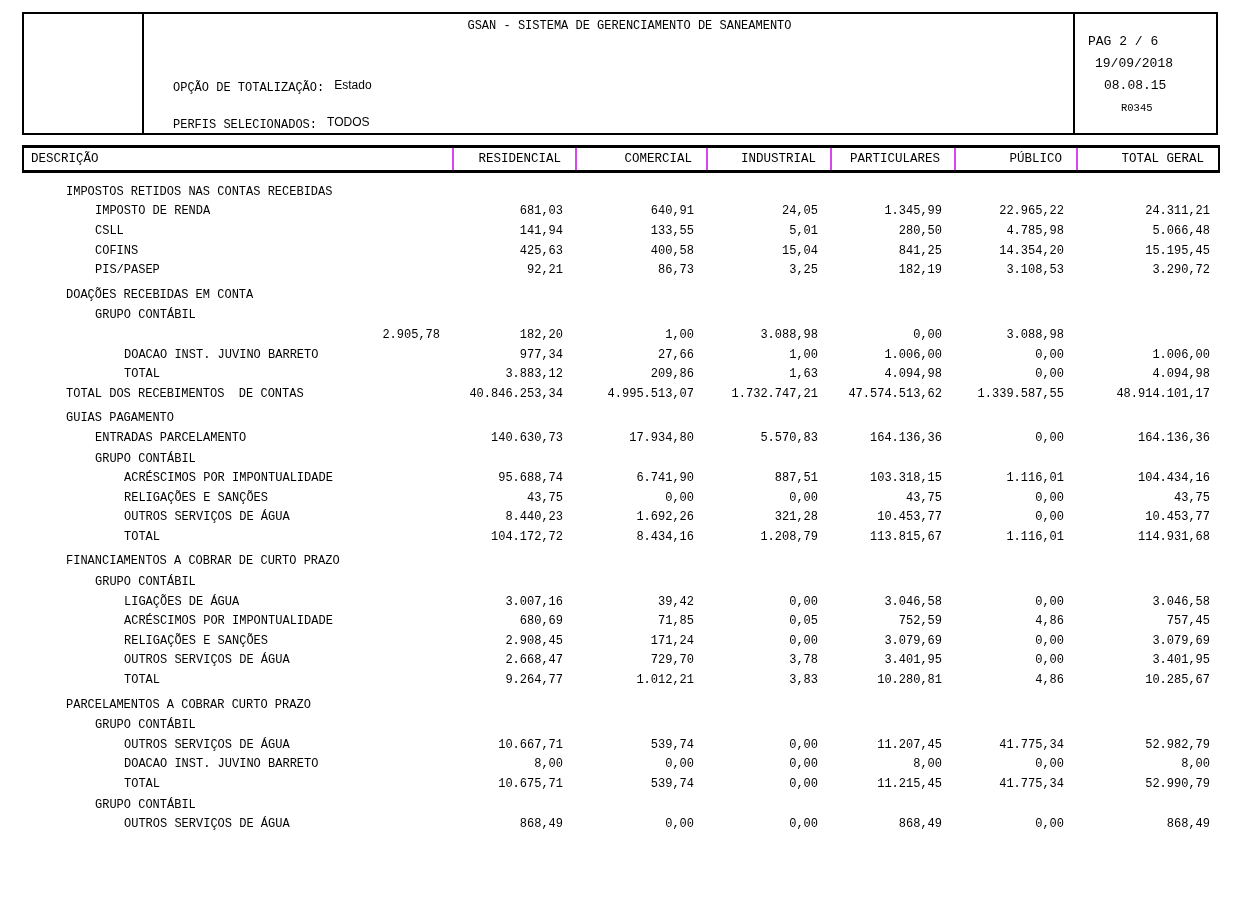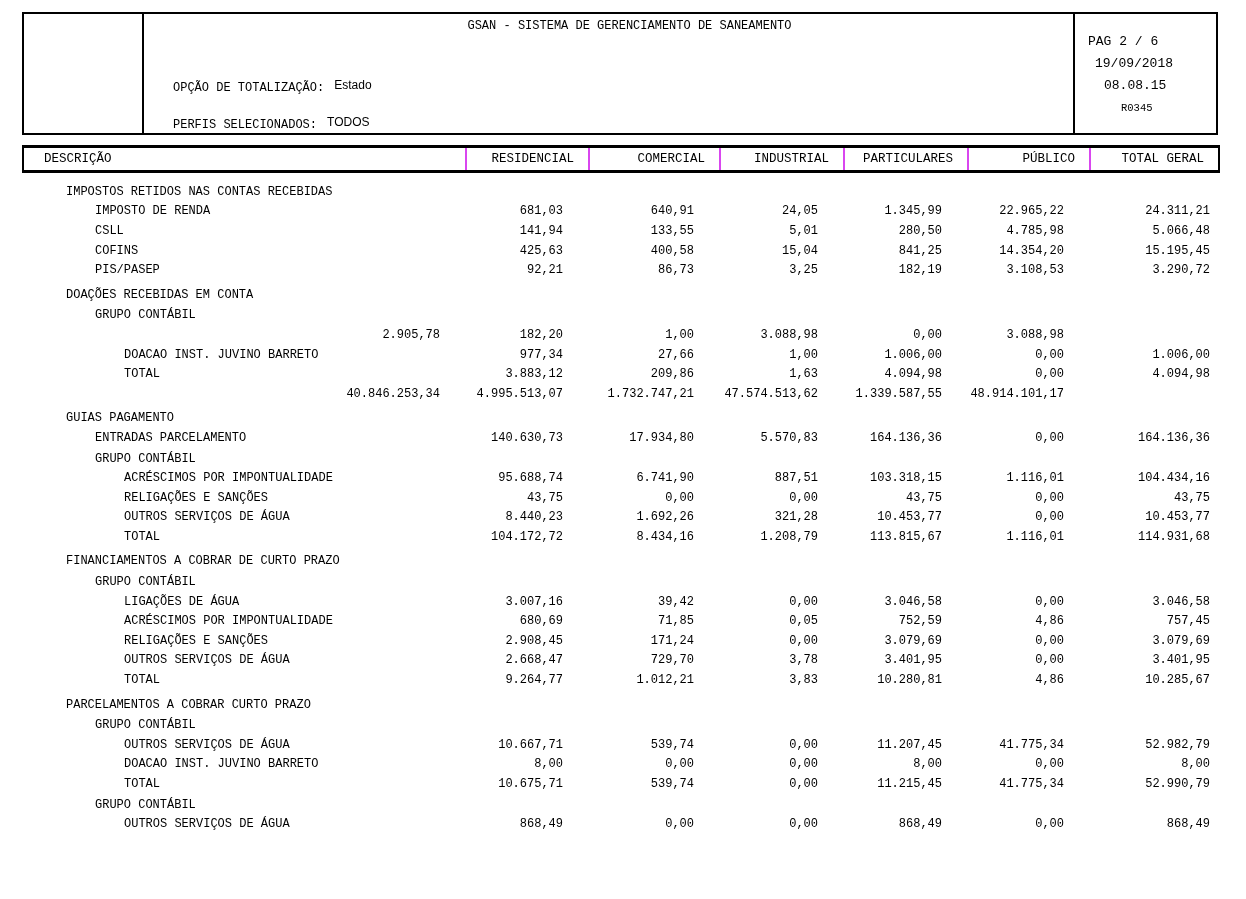--- a/index.html
+++ b/index.html
@@ -38,21 +38,21 @@
   .r-time{left:29px;top:64px;}
   .r-code{left:46px;top:88px;font-size:10.5px;}
   
   .grid-cols{
     display:grid;
     grid-template-columns:428px 123px 131px 124px 124px 122px 1fr;
   }
   .thead{
     position:absolute;left:22px;top:145px;width:1198px;height:28px;
     border:3px solid #000;border-left-width:2px;border-right-width:2px;
-    box-sizing:border-box;align-items:center;font-size:12.5px;padding-left:13px;
+    box-sizing:border-box;align-items:center;font-size:12.5px;
   }
   .thead .th{
     height:100%;display:flex;align-items:center;box-sizing:border-box;
     white-space:pre;
   }
   .thead .th + .th{border-left:2px solid #d946ef;}
   .th-desc{padding-left:7px;justify-content:flex-start;}
   .th-num{justify-content:flex-end;padding-right:14px;}
   
   .tbody{position:absolute;left:22px;top:177px;width:1198px;}
@@ -177,20 +177,21 @@
     <div class="row grid-cols lv3">
       <div class="label">TOTAL</div>
       <div class="num">3.883,12</div>
       <div class="num">209,86</div>
       <div class="num">1,63</div>
       <div class="num">4.094,98</div>
       <div class="num">0,00</div>
       <div class="num">4.094,98</div>
     </div>
     <div class="row grid-cols lv1">
+      <div class="label">TOTAL DOS RECEBIMENTOS  DE CONTAS</div>
       <div class="num">40.846.253,34</div>
       <div class="num">4.995.513,07</div>
       <div class="num">1.732.747,21</div>
       <div class="num">47.574.513,62</div>
       <div class="num">1.339.587,55</div>
       <div class="num">48.914.101,17</div>
     </div>
     <div class="row grid-cols lv1 section">
       <div class="label">GUIAS PAGAMENTO</div>
       <div class="num"></div>

